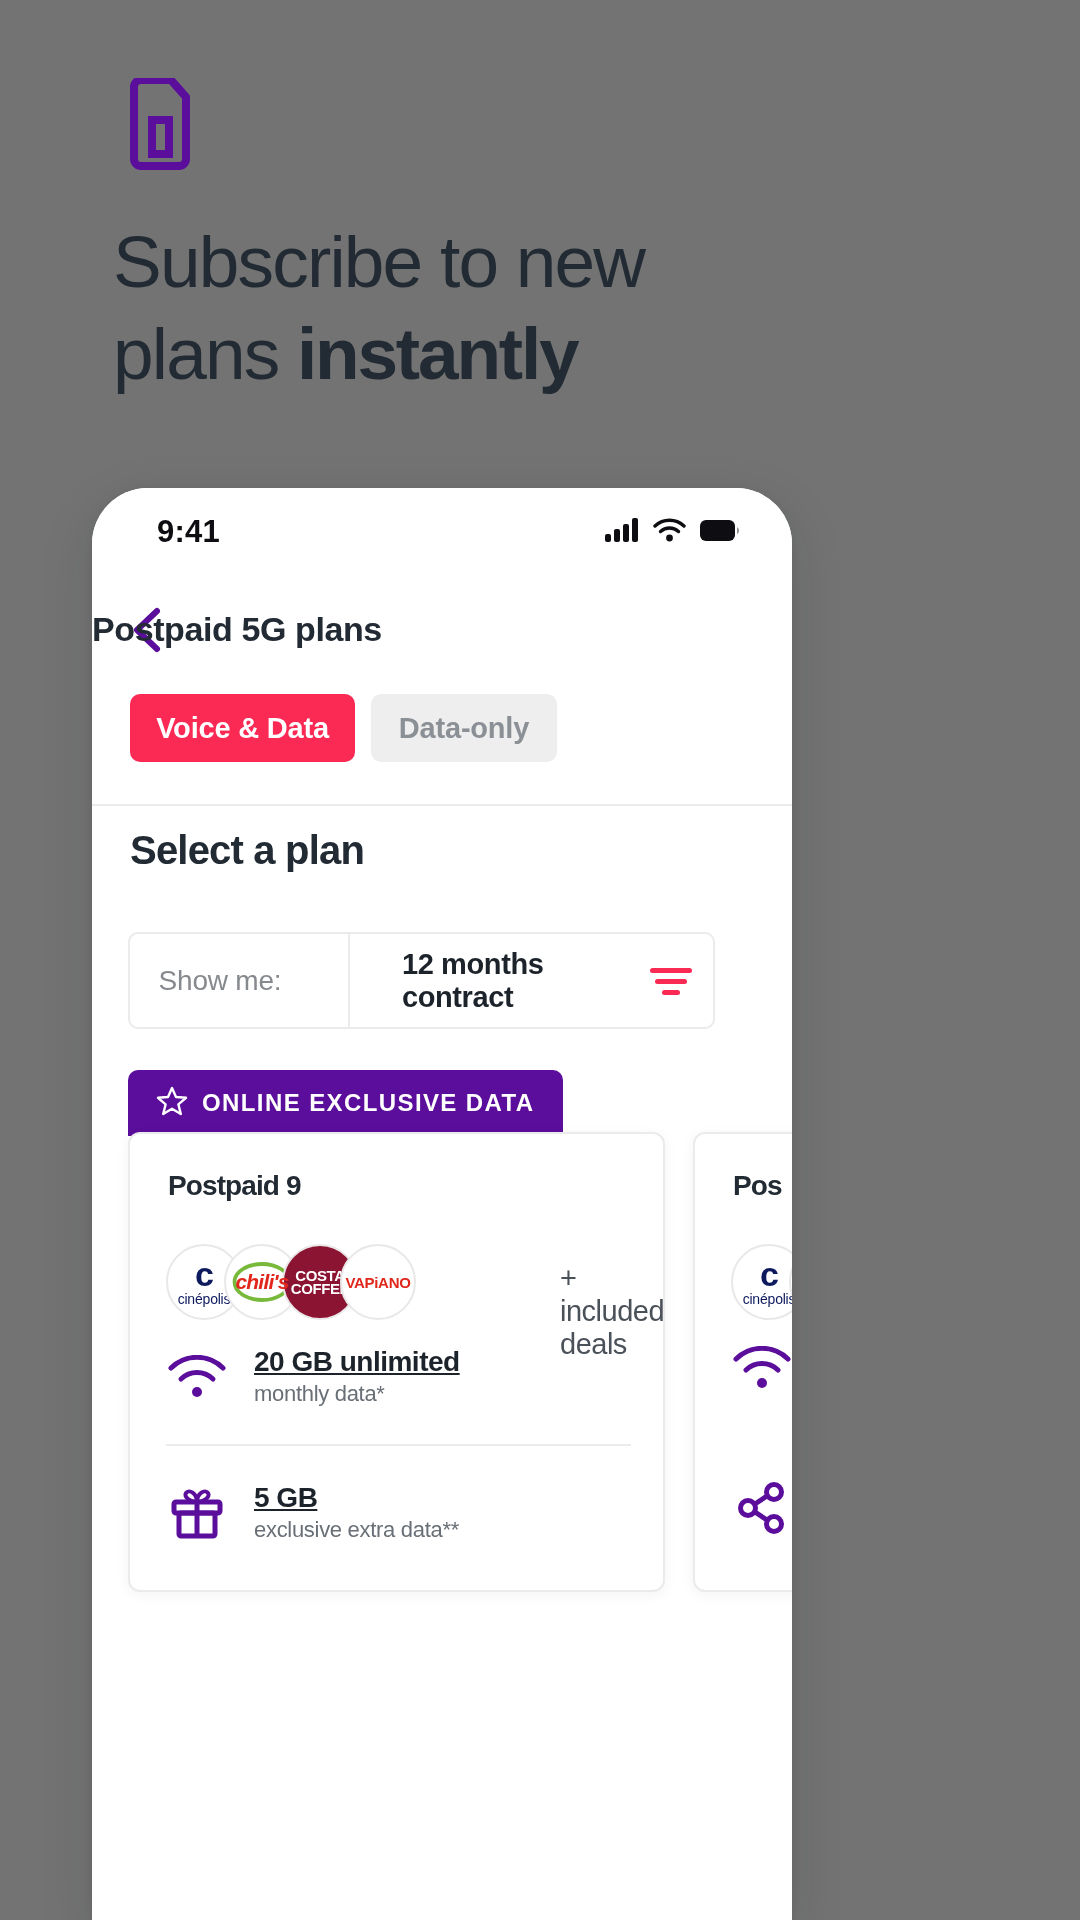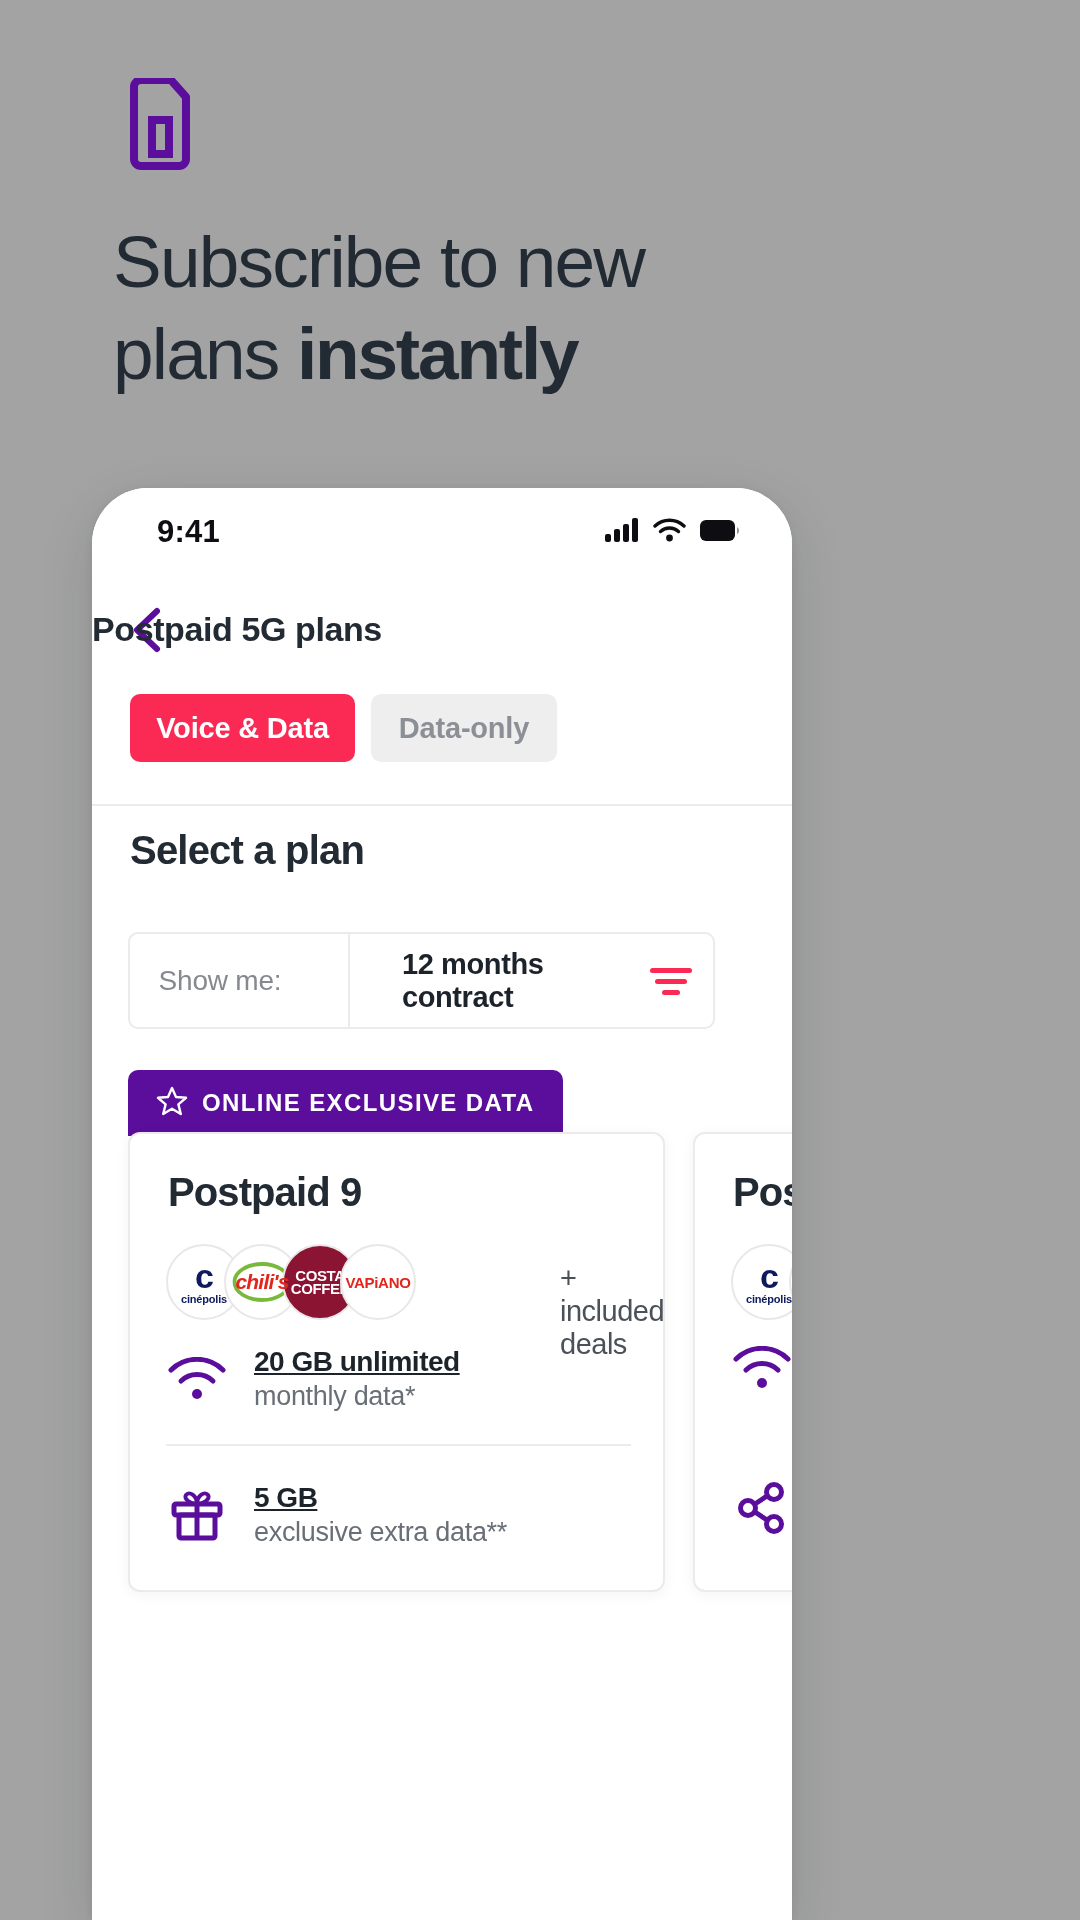--- a/index.html
+++ b/index.html
@@ -2,21 +2,21 @@
 <html><head>
 <meta charset="utf-8">
 <style>
   * { margin:0; padding:0; box-sizing:border-box; }
   html,body{
     width:1080px; height:1920px;
     background:#ffffff;
     font-family:"Liberation Sans", sans-serif;
     overflow:hidden;
   }
-  .page{ position:relative; width:1080px; height:1920px; background:#a3a3a3; }
+  .page{ position:relative; width:1080px; height:1920px; background:#737373; }
 
   
   .hero{ position:absolute; left:0; top:0; width:1080px; }
   .sim-icon{ position:absolute; left:127px; top:78px; width:66px; height:97px; }
   .headline{
     position:absolute; left:113px; top:216px; width:700px;
     font-size:73px; line-height:92px; letter-spacing:-1.8px;
     color:#222a33; font-weight:400;
   }
   .headline .strong{ font-weight:700; letter-spacing:-2.2px; }
@@ -107,50 +107,50 @@
     position:absolute; top:644px; background:#fff;
     border:2px solid #eceaea; border-radius:12px;
     box-shadow:0 3px 14px rgba(24,30,40,.05);
     overflow:hidden;
   }
   .card-main{ left:36px; width:537px; height:460px; }
   .card-next{ left:601px; width:330px; height:460px; }
 
   .card-title{
     position:absolute; left:38px; top:36px;
-    font-size:40px; font-weight:700; color:#222a33; letter-spacing:-.9px;
+    font-size:28px; font-weight:700; color:#222a33; letter-spacing:-.9px;
   }
 
   .logos{ position:absolute; left:36px; top:110px; display:flex; align-items:center; }
   .logo{
     width:76px; height:76px; border-radius:50%;
     background:#fff; border:2px solid #e9e7e7;
     display:flex; align-items:center; justify-content:center;
     margin-right:-18px; overflow:hidden;
   }
   .logo-c{ font-size:34px; font-weight:800; color:#0e1a5e; letter-spacing:-1px; line-height:1; }
-  .logo-cine-txt{ font-size:11px; color:#0e1a5e; font-weight:700; letter-spacing:-.2px; }
+  .logo-cine-txt{ font-size:14px; color:#0e1a5e; font-weight:400; letter-spacing:-.2px; }
   .logo-stack{ display:flex; flex-direction:column; align-items:center; justify-content:center; }
   .logo-chilis{ font-size:21px; font-weight:700; color:#e1261c; font-style:italic; letter-spacing:-.8px; }
   .logo-vapiano{ font-size:15px; font-weight:700; color:#e1261c; letter-spacing:-.3px; }
   .logo-costa{ width:76px; height:76px; border-radius:50%; background:#8b1432; display:flex; align-items:center; justify-content:center; flex-direction:column; }
   .logo-costa-t{ font-size:15px; font-weight:800; color:#fff; line-height:13px; letter-spacing:-.4px; }
   .deals-text{
     position:absolute; left:430px; top:128px;
     font-size:29px; color:#4a5159; letter-spacing:-.5px;
   }
 
   .feature{
     position:absolute; left:36px; display:flex; align-items:center; gap:26px;
   }
   .feat-1{ top:212px; }
   .feat-2{ top:348px; }
   .feat-ico{ width:62px; display:flex; align-items:center; justify-content:center; }
   .feat-title{ font-size:28px; font-weight:700; color:#1d232b; letter-spacing:-.5px;text-decoration:underline; }
-  .feat-sub{ font-size:27px; color:#696f76; letter-spacing:-.3px; margin-top:3px; }
+  .feat-sub{ font-size:22px; color:#696f76; letter-spacing:-.3px; margin-top:3px; }
   .card-divider{
     position:absolute; left:36px; top:310px; width:465px; height:2px; background:#eceaea;
   }
 </style>
 </head>
 <body>
 
 <div class="page">
 
   <div class="hero">

